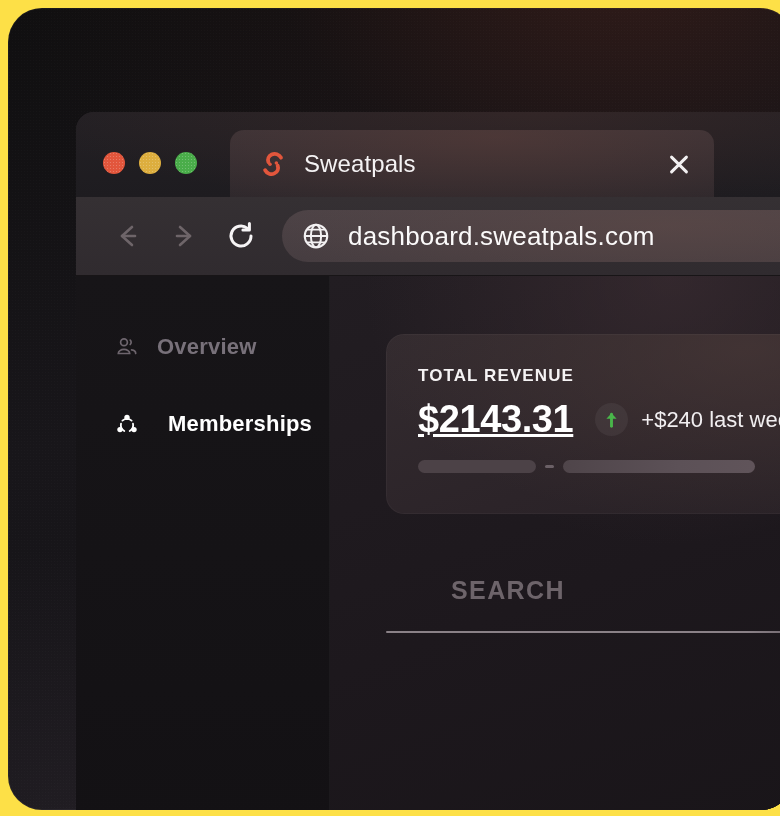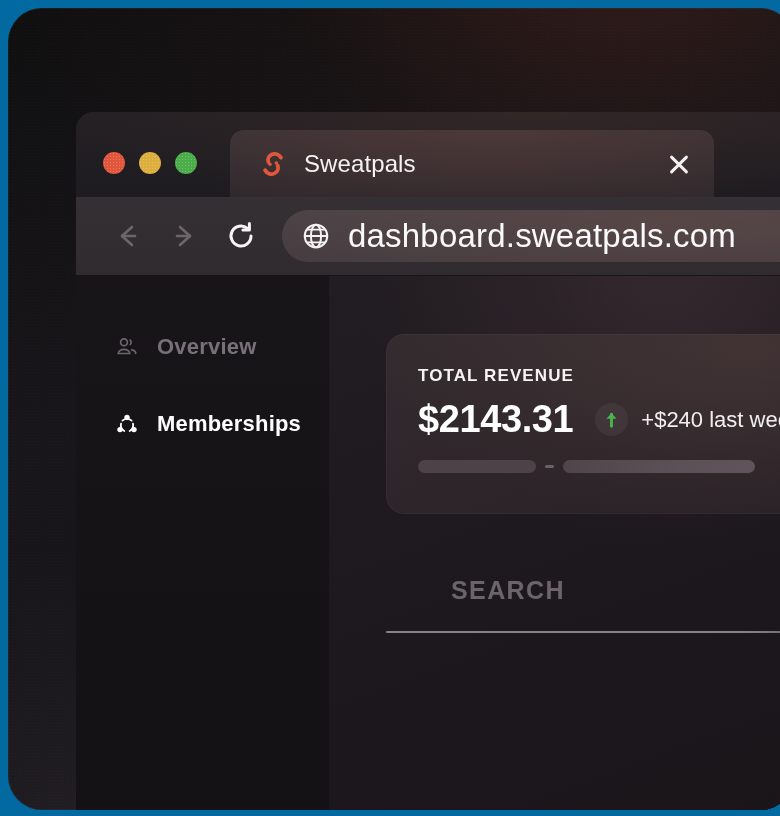--- a/index.html
+++ b/index.html
@@ -10,21 +10,21 @@
     overflow: hidden;
     background: #000000;
     font-family: "Liberation Sans", sans-serif;
   }
 
   
   #stage {
     position: relative;
     width: 780px;
     height: 816px;
-    background: #0369a1;
+    background: #fde047;
     overflow: hidden;
   }
 
   .device-frame {
     position: absolute;
     left: 8px;
     top: 8px;
     width: 786px;
     height: 802px;
     border-radius: 34px;
@@ -193,21 +193,21 @@
     cursor: text;
   }
   .globe {
     width: 28px;
     height: 28px;
     flex: 0 0 28px;
     margin-right: 18px;
   }
   .url-text {
     color: #fbfafa;
-    font-size: 33px;
+    font-size: 26px;
     white-space: nowrap;
     letter-spacing: 0.2px;
   }
 
   
   .page {
     position: relative;
     height: 550px;
     display: flex;
     background: #121012;
@@ -238,21 +238,21 @@
     align-items: center;
     justify-content: center;
   }
   .nav-item .nav-label {
     font-size: 22px;
     font-weight: bold;
     letter-spacing: 0.2px;
     color: #78717a;
     white-space: nowrap;
   }
-  .nav-item.active .nav-label { color: #ffffff; }
+  .nav-item.active .nav-label { color: #ffffff; margin-left: 11px; }
 
   
   .main {
     flex: 1 1 auto;
     position: relative;
     background:
       radial-gradient(90% 70% at 70% 0%, rgba(70,52,58,0.50) 0%, rgba(0,0,0,0) 70%),
       linear-gradient(160deg, #221d22 0%, #1d181d 55%, #191519 100%);
     padding: 58px 0 0 56px;
     overflow: hidden;
@@ -281,20 +281,21 @@
   .card-row {
     display: flex;
     align-items: center;
     margin-top: 12px;
   }
   .card-amount {
     font-size: 38px;
     font-weight: bold;
     color: #ffffff;
     letter-spacing: -0.4px;
+    text-decoration: underline;
   }
   .trend-badge {
     width: 33px;
     height: 33px;
     flex: 0 0 33px;
     border-radius: 50%;
     background: rgba(255,255,255,0.055);
     margin: 0 13px 0 22px;
     display: flex;
     align-items: center;

